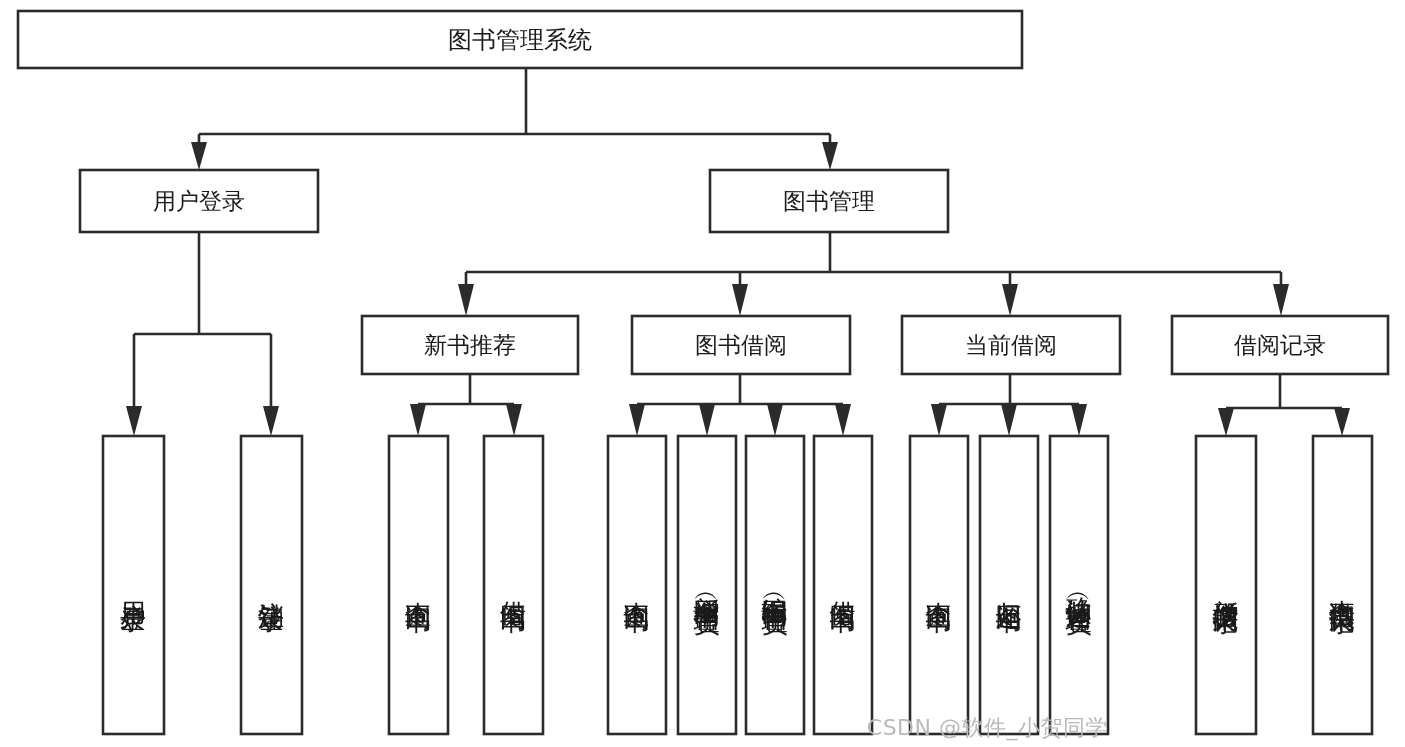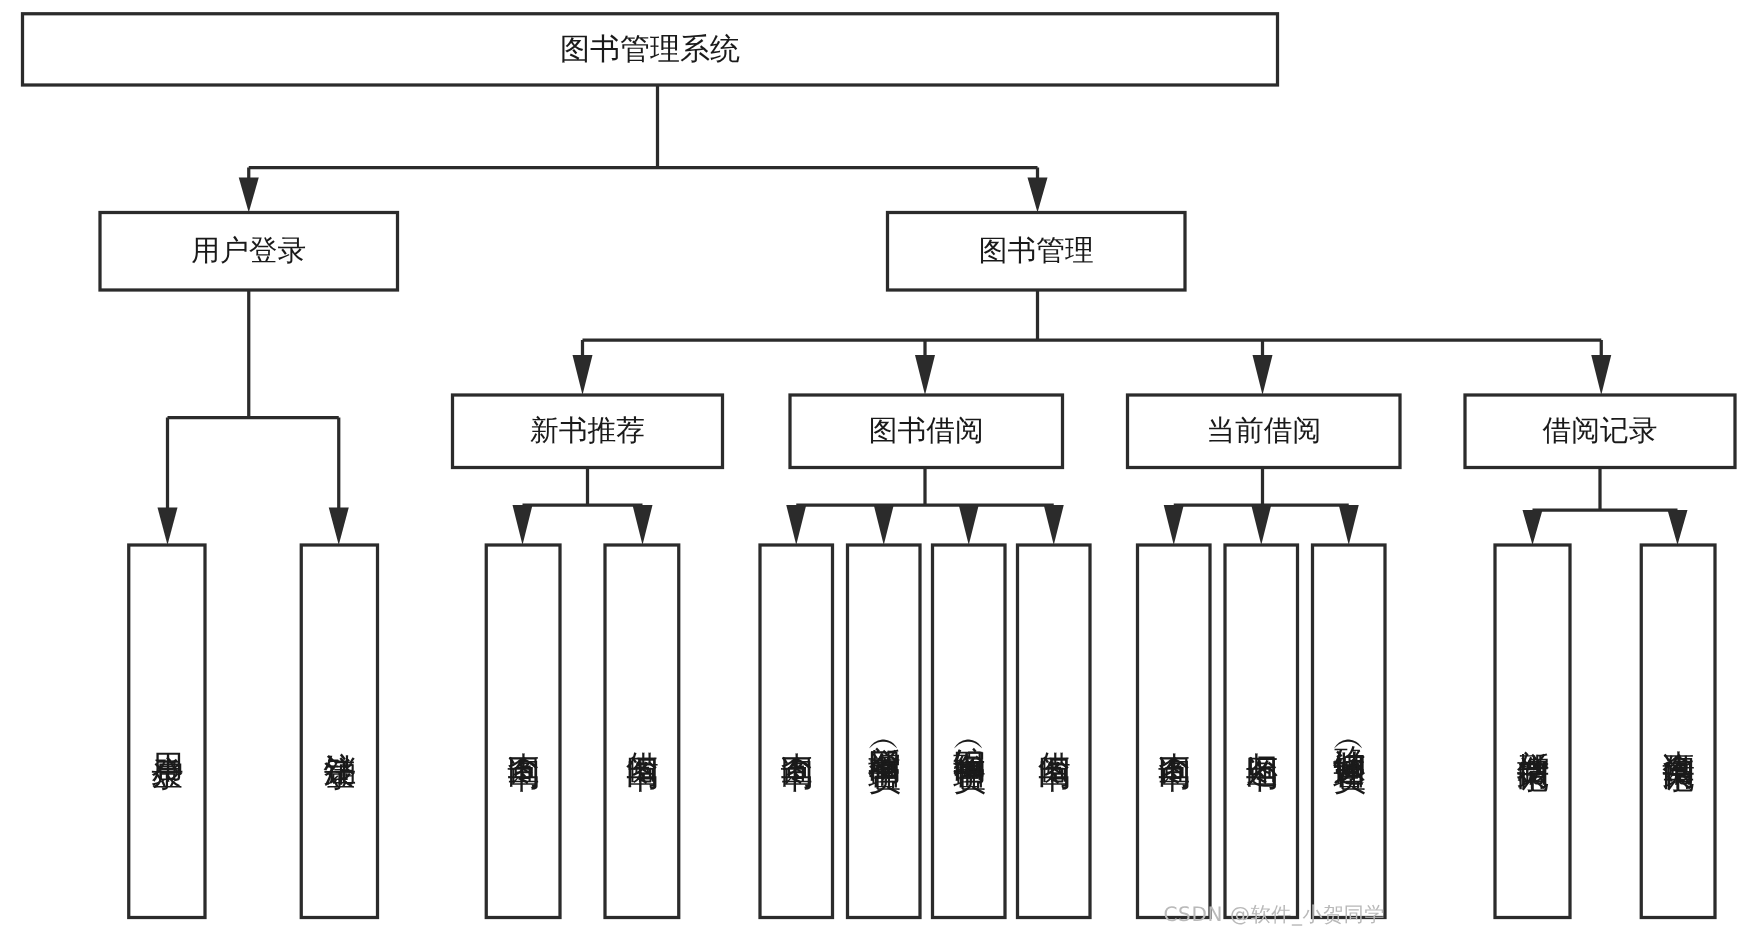--- a/index.html
+++ b/index.html
@@ -63,21 +63,21 @@
     white-space: nowrap;
     text-align: center;
     pointer-events: none;
     user-select: none;
   }
   .watermark {
     position: absolute;
     right: 12px;
     bottom: 4px;
     font-family: "DejaVu Sans", "Liberation Sans", sans-serif;
-    font-size: 16px;
+    font-size: 22px;
     color: #b9b9b9;
     letter-spacing: 0.5px;
     white-space: nowrap;
     user-select: none;
   }
 </style>
 </head>
 <body>
 
 <div id="diagram-root">

